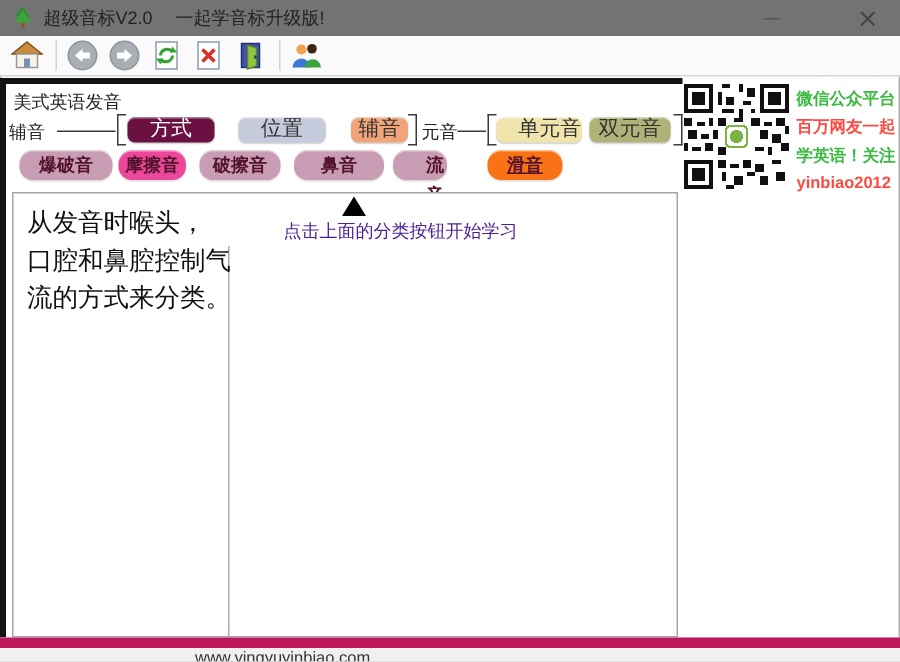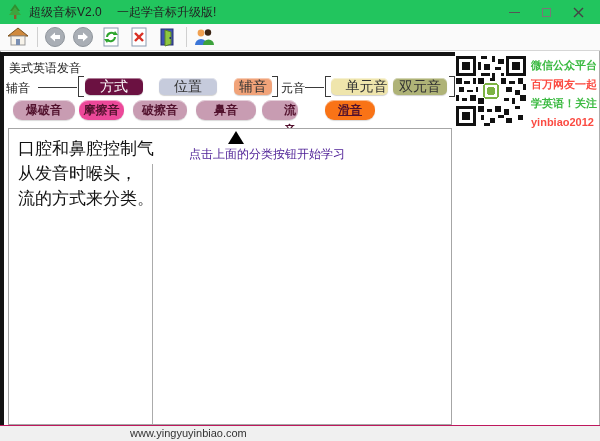--- a/index.html
+++ b/index.html
@@ -4,21 +4,21 @@
 <style>
   * { margin:0; padding:0; box-sizing:border-box; }
   html,body { background:#e8e8e8; }
   #window {
     position:relative; width:600px; height:441px; background:#fff;
     font-family:"Liberation Sans","DejaVu Sans",sans-serif;
     box-shadow: inset 0 0 0 1px #aeaeae;
     overflow:hidden;
   }
   
-  #titlebar { position:absolute; left:0; top:0; width:600px; height:24px; background:#22c55e; display:flex; align-items:center; }
+  #titlebar { position:absolute; left:0; top:0; width:600px; height:24px; background:#737373; display:flex; align-items:center; }
   #app-icon { margin-left:7px; width:16px; height:16px; }
   #title-text { margin-left:6px; font-size:12px; color:#222; white-space:pre; }
   #win-controls { position:absolute; right:6px; top:0; height:24px; display:flex; }
   .ctrl { width:32px; height:24px; display:flex; align-items:center; justify-content:center; cursor:default; }
   .glyph-min { width:11px; height:1px; background:#555; display:block; }
   .glyph-max { width:9px; height:9px; border:1px solid #777; display:block; }
   
   #toolbar { position:absolute; left:0; top:24px; width:600px; height:27px; background:#fafafa; border-bottom:1px solid #d6d6d6; display:flex; align-items:center; padding-left:7px; }
   .tb-icon { width:22px; height:22px; margin-right:6px; display:flex; align-items:center; justify-content:center; }
   .tb-sep { width:1px; height:20px; background:#d0d0d0; margin:0 6px 0 2px; }
@@ -63,21 +63,21 @@
   #lesson-box { position:absolute; left:8px; top:128px; width:444px; height:297px; border:1px solid #a6a6a6; background:#fff; }
   #lesson-divider { position:absolute; left:143px; top:35px; width:1px; height:260px; background:#ababab; }
   #description { position:absolute; left:9px; top:7px; font-size:17px; line-height:25px; color:#111; font-family:"Liberation Serif","DejaVu Serif",serif; }
   #hint-triangle { position:absolute; left:219px; top:2px; width:0; height:0; border-left:8px solid transparent; border-right:8px solid transparent; border-bottom:13px solid #000; }
   #hint-text { position:absolute; left:180px; top:17px; font-size:12px; color:#4c1d95; font-family:"Liberation Serif","DejaVu Serif",serif; }
   
   #qr { position:absolute; left:456px; top:55px; width:70px; height:72px; }
   .side-line { position:absolute; left:531px; width:70px; font-size:11px; font-weight:bold; white-space:nowrap; }
   #side-0 { top:58px; } #side-1 { top:77px; } #side-2 { top:96px; } #side-3 { top:116px; }
   
-  #statusbar { position:absolute; left:0; top:425px; width:600px; height:16px; background:#f0f0f0; border-top:1px solid #be185d; }
+  #statusbar { position:absolute; left:0; top:425px; width:600px; height:16px; background:#f0f0f0; border-top:7px solid #be185d; }
   #status-text { position:absolute; left:130px; top:1px; font-size:11px; color:#333; }
 </style>
 </head>
 <body>
 
 <div id="window">
 
   <div id="titlebar">
     <svg id="app-icon" viewBox="0 0 16 16">
       <rect x="7" y="9" width="2.4" height="6" fill="#8b5a2b"></rect>
@@ -179,22 +179,22 @@
   <div class="manner-btn" id="mb-0" style="background-color: rgb(200, 156, 178); color: rgb(83, 18, 46);">爆破音</div>
   <div class="manner-btn" id="mb-1" style="background-color: #ec4899; color: rgb(83, 18, 46);">摩擦音</div>
   <div class="manner-btn" id="mb-2" style="background-color: rgb(200, 156, 178); color: rgb(83, 18, 46);">破擦音</div>
   <div class="manner-btn" id="mb-3" style="background-color: rgb(200, 156, 178); color: rgb(83, 18, 46);">鼻音</div>
   <div class="manner-btn" id="mb-4" style="background-color: rgb(200, 156, 178); color: rgb(83, 18, 46);">流音</div>
   <div class="manner-btn" id="mb-5" style="background-color: #f97316; color: rgb(83, 18, 46); text-decoration: underline;">滑音</div>
 
   <div id="lesson-box">
     <div id="lesson-divider"></div>
     <div id="description">
+      <div>从发音时喉头，</div>
       <div>口腔和鼻腔控制气</div>
-      <div>从发音时喉头，</div>
       <div>流的方式来分类。</div>
     </div>
     <div id="hint-triangle"></div>
     <div id="hint-text">点击上面的分类按钮开始学习</div>
   </div>
 
   <svg id="qr" viewBox="0 0 25 25" shape-rendering="crispEdges">
     <rect x="0" y="0" width="25" height="25" fill="#fff"></rect>
     <g fill="#111">
       <rect x="0" y="0" width="7" height="7"></rect>

